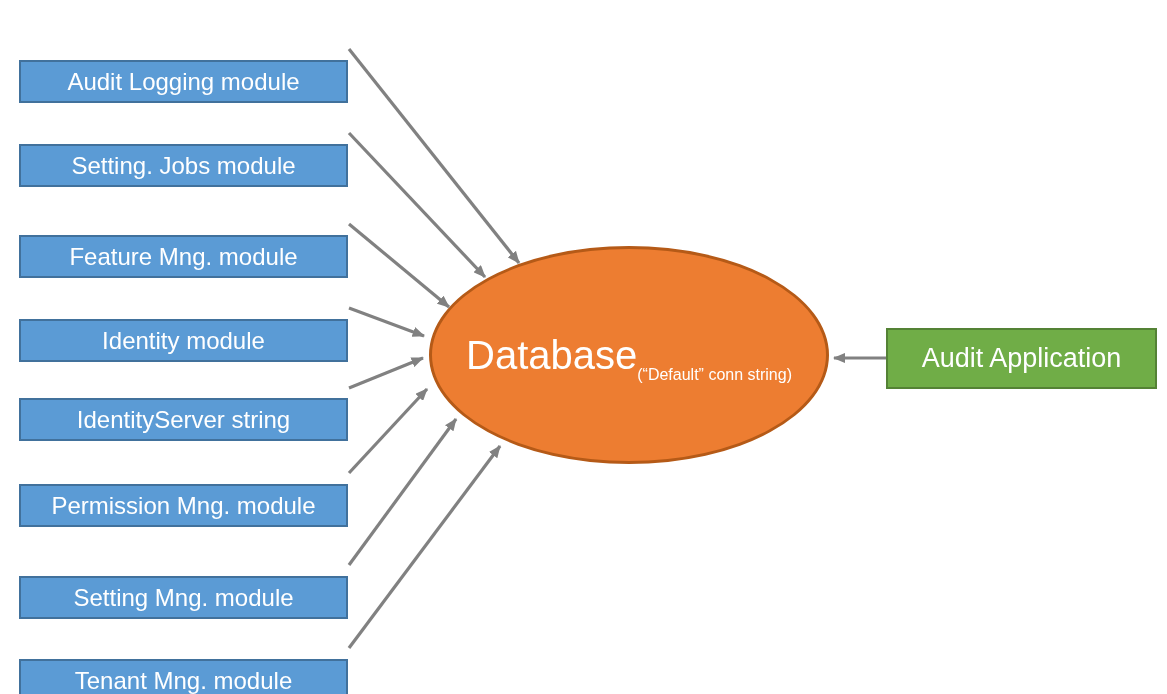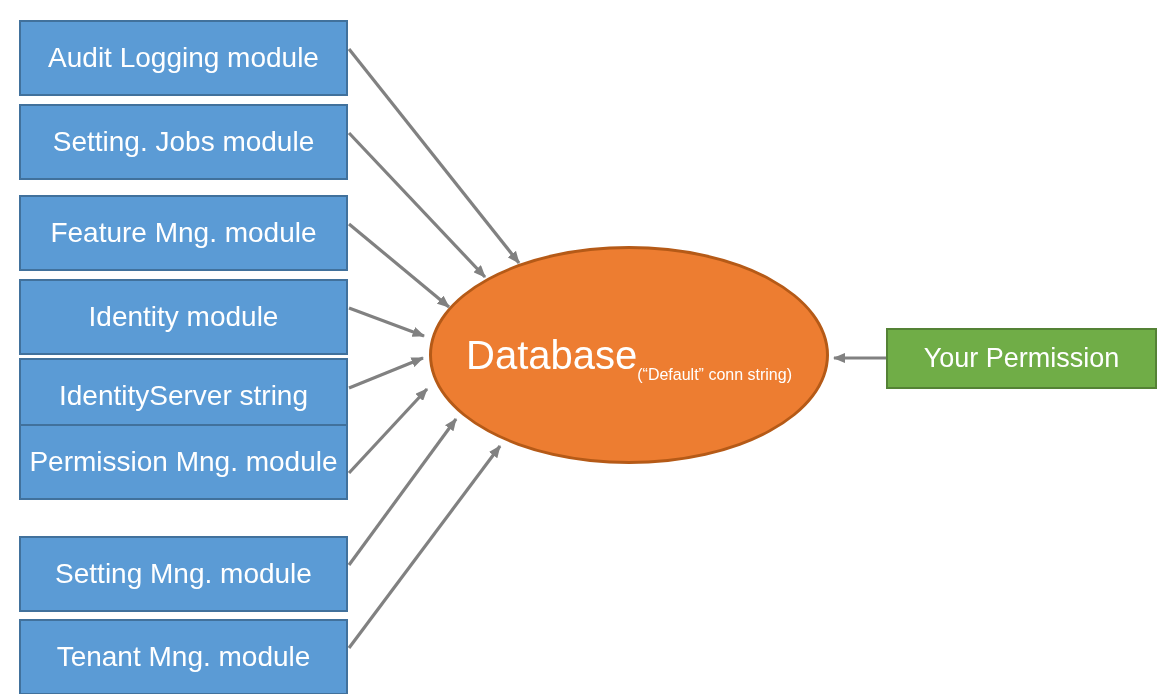--- a/index.html
+++ b/index.html
@@ -1,24 +1,24 @@
 <!DOCTYPE html>
 <html><head>
 <meta charset="utf-8">
 <style>
   html,body{margin:0;padding:0;background:#ffffff;}
   .canvas{
     position:relative;width:1167px;height:694px;overflow:hidden;
     background:#ffffff;font-family:"Liberation Sans",sans-serif;
   }
   .module{
-    position:absolute;left:19px;width:329px;height:76px;box-sizing:border-box;
+    position:absolute;left:19px;width:329px;height:43px;box-sizing:border-box;
     background:#5B9BD5;border:2px solid #41719C;
     display:flex;align-items:center;justify-content:center;
-    color:#ffffff;font-size:28px;white-space:nowrap;
+    color:#ffffff;font-size:24px;white-space:nowrap;margin-top:40px;
   }
   .db{
     position:absolute;left:429px;top:246px;width:400px;height:218px;box-sizing:border-box;
     background:#ED7D31;border:3px solid #B55A17;border-radius:50%;
     display:flex;align-items:center;justify-content:center;
     color:#ffffff;text-align:center;
   }
   .db-title{font-size:40px;line-height:1.15;}
   .db-sub{font-size:16px;line-height:1.4;margin-top:40px;}
   .app{
@@ -42,37 +42,37 @@
   </div>
   <div class="module" style="top:279px">
     <span>Identity module</span>
   </div>
   <div class="module" style="top:195px">
     <span>Feature Mng. module</span>
   </div>
   <div class="module" style="top:358px">
     <span>IdentityServer string</span>
   </div>
-  <div class="module" style="top:424px">
+  <div class="module" style="top:444px">
     <span>Permission Mng. module</span>
   </div>
   <div class="module" style="top:536px">
     <span>Setting Mng. module</span>
   </div>
   <div class="module" style="top:619px">
     <span>Tenant Mng. module</span>
   </div>
 
   <div class="db">
     <div class="db-title">Database</div>
     <div class="db-sub">(“Default” conn string)</div>
   </div>
 
   <div class="app">
-    <span>Your Permission</span>
+    <span>Audit Application</span>
   </div>
 
   <svg class="arrows" width="1167" height="694" viewBox="0 0 1167 694">
     <defs>
       <marker id="ah" viewBox="0 0 12 10" refX="11" refY="5" markerWidth="12.5" markerHeight="10.5" markerUnits="userSpaceOnUse" orient="auto">
         <path d="M0,0 L12,5 L0,10 Z" fill="#818181"></path>
       </marker>
     </defs>
     <g stroke="#818181" stroke-width="3.2">
       <line x1="349" y1="49" x2="519" y2="263" marker-end="url(#ah)"></line>

